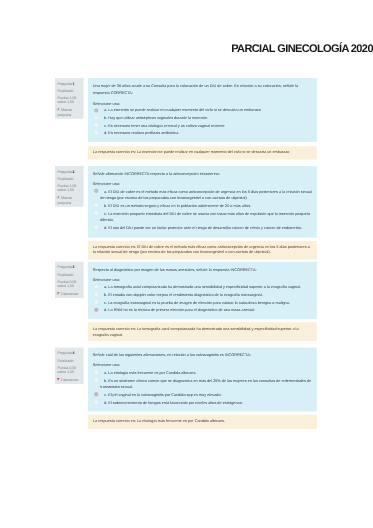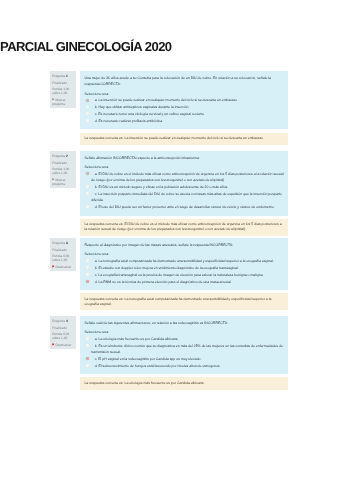--- a/index.html
+++ b/index.html
@@ -1,22 +1,22 @@
 <!DOCTYPE html>
 <html><head>
 <meta charset="utf-8">
 <style>
   html,body{margin:0;padding:0;}
   body{width:339px;height:480px;background:#ffffff;
        font-family:"Liberation Sans",sans-serif;overflow:hidden;
        -webkit-font-smoothing:antialiased;text-rendering:geometricPrecision;}
   .page{position:relative;width:339px;height:480px;background:#fff;}
 
-  .doc-title{position:absolute;left:0;right:0;top:38.5px;text-align:left;
-       font-size:13px;font-weight:bold;letter-spacing:-0.55px;color:#161616;}
+  .doc-title{position:absolute;left:0;right:0;top:38.5px;text-align:right;
+       font-size:10px;font-weight:bold;letter-spacing:-0.55px;color:#161616;}
 
   .qblock{position:absolute;left:50px;width:237px;}
   .q1{top:71px;} .q2{top:151px;} .q3{top:238px;} .q4{top:316px;}
 
   .qinfo{position:absolute;left:0;top:0;width:26px;background:#e2e7e9;
          color:#79838a;font-size:3.2px;line-height:3.9px;
          padding:4.3px 1.4px 1.4px 2.2px;box-sizing:border-box;}
   .qinfo .row{white-space:nowrap;}
   .qinfo .hd{margin-bottom:2.6px;}
   .qinfo .num{color:#1c1c1c;font-weight:bold;}

